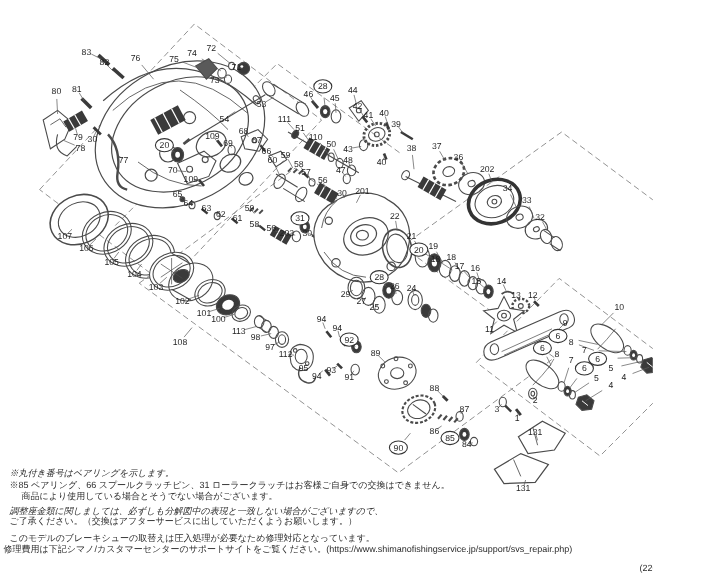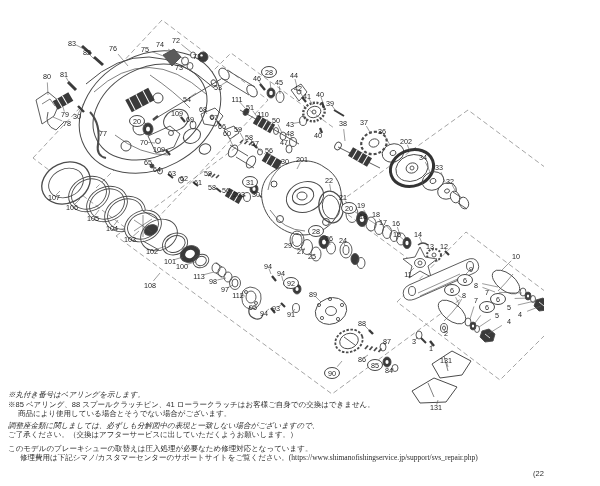--- a/index.html
+++ b/index.html
@@ -602,21 +602,21 @@
         <text x="509" y="321" class="plbl">4</text>
         <line x1="446.68" y1="362.38" x2="448" y2="367" stroke="#5a5a5a" stroke-width="0.6"></line>
         <text x="446" y="360" class="plbl">131</text>
         <line x1="436.68" y1="404.62" x2="438" y2="400" stroke="#5a5a5a" stroke-width="0.6"></line>
         <text x="436" y="407" class="plbl">131</text>
       </g>
 </svg>
 
 <div id="footnotes">
       <div class="note" style="left: 8px; top: 390px; font-style: italic;">※丸付き番号はベアリングを示します。</div>
-      <div class="note" style="left: 8px; top: 400px;">※85 ベアリング、88 スプールクラッチピン、41 ローラークラッチはお客様ご自身での交換はできません。</div>
+      <div class="note" style="left: 8px; top: 400px;">※85 ベアリング、66 スプールクラッチピン、31 ローラークラッチはお客様ご自身での交換はできません。</div>
       <div class="note" style="left: 18px; top: 409px;">商品により使用している場合とそうでない場合がございます。</div>
       <div class="note" style="left: 8px; top: 421px; font-style: italic;">調整座金類に関しましては、必ずしも分解図中の表現と一致しない場合がございますので、</div>
       <div class="note" style="left: 8px; top: 430px;">ご了承ください。（交換はアフターサービスに出していただくようお願いします。）</div>
       <div class="note" style="left: 8px; top: 444px;">このモデルのブレーキシューの取替えは圧入処理が必要なため修理対応となっています。</div>
-      <div class="note" style="left: 20px; top: 453px; font-family: Liberation Serif, serif;">修理費用は下記シマノ/カスタマーセンターのサポートサイトをご覧ください。(https://www.shimanofishingservice.jp/support/svs_repair.php)</div>
+      <div class="note" style="left: 3px; top: 453px;">修理費用は下記シマノ/カスタマーセンターのサポートサイトをご覧ください。(https://www.shimanofishingservice.jp/support/svs_repair.php)</div>
     </div>
 <div class="doccode" style="left:533px;top:469px;">(220817)_007</div>
 </div>
 
 </body></html>

